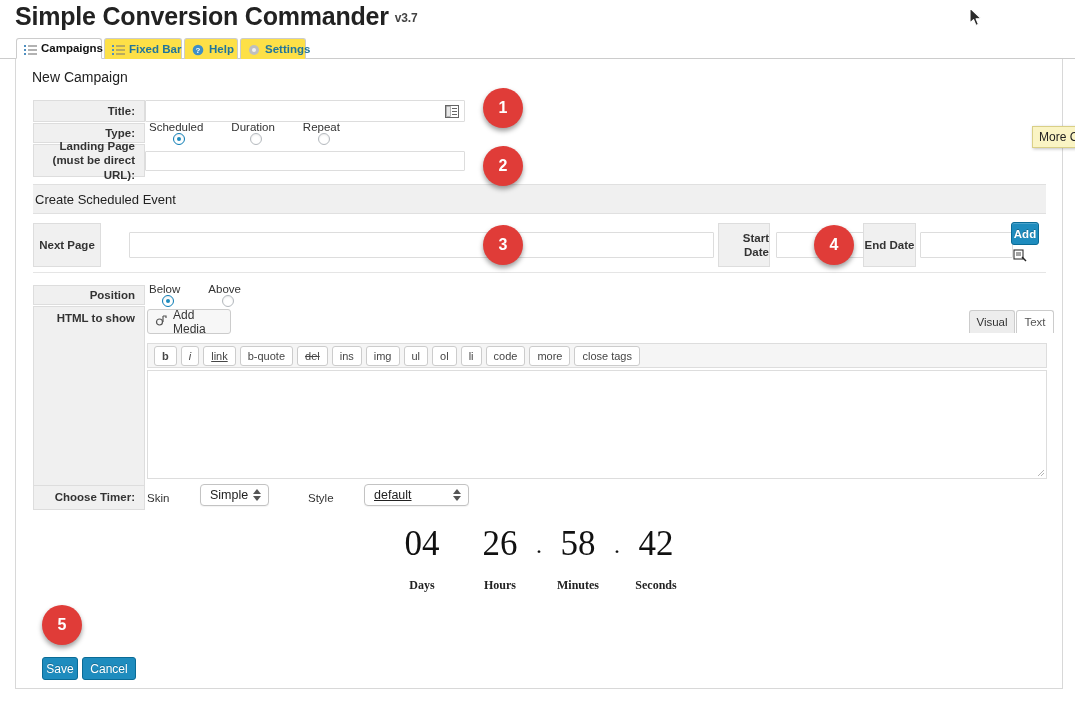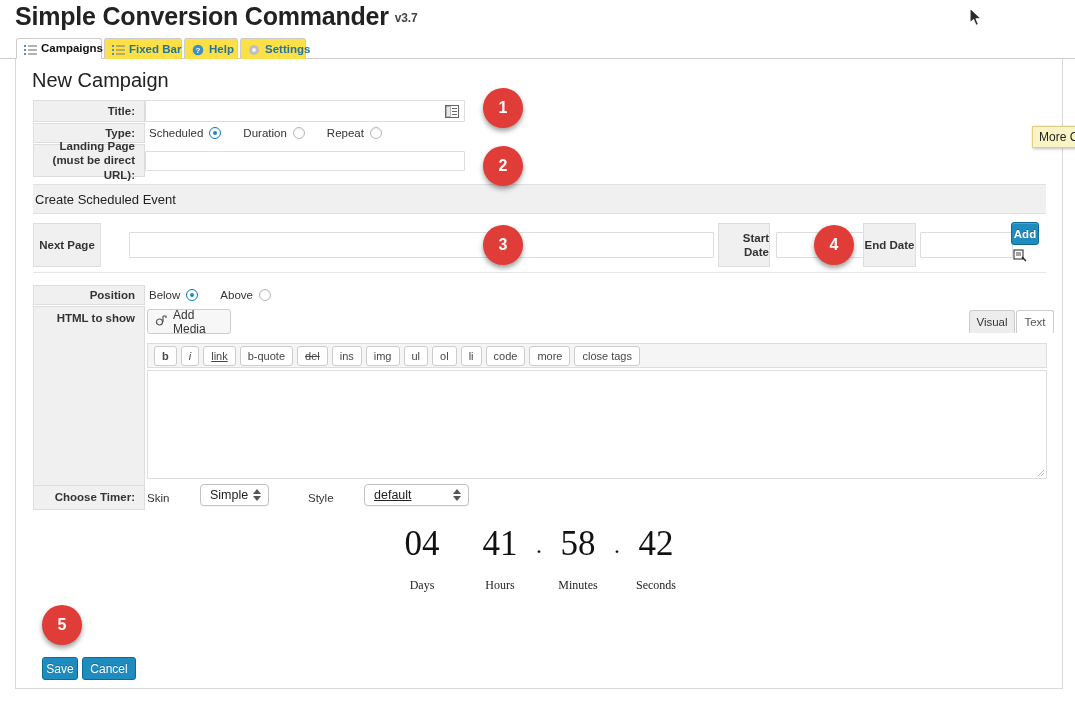--- a/index.html
+++ b/index.html
@@ -67,21 +67,21 @@
   .panel {
     position: absolute; left: 15px; top: 59px;
     width: 1048px; height: 630px;
     background: #fff;
     border-left: 1px solid #d8d8d8;
     border-right: 1px solid #d8d8d8;
     border-bottom: 1px solid #d8d8d8;
   }
   .panel-title {
     position: absolute; left: 16px; top: 10px;
-    font-size: 20px; color: #222; font-weight: 400;
+    font-size: 14px; color: #222; font-weight: 400;
   }
 
   
   .lbl {
     position: absolute;
     background: #f0f0f0;
     border: 1px solid #ddd;
     color: #333; font-size: 11.5px; font-weight: 700;
     display: flex; align-items: center; justify-content: flex-end;
     padding-right: 9px; text-align: right;
@@ -94,21 +94,21 @@
     border: 1px solid #ddd;
     border-radius: 1px;
     font-size: 12px; color: #333;
     padding: 0 6px;
   }
   .radiorow {
     position: absolute;
     display: flex; align-items: center;
     font-size: 11.5px; color: #333;
   }
-  .radiorow .ritem { display: flex; align-items: center; margin-right: 22px; }
+  .radiorow .ritem { display: flex; align-items: center; margin-right: 22px; flex-direction: column; }
   .radiorow .rlabel { margin-right: 6px; }
   .rdot {
     width: 12px; height: 12px; border-radius: 50%;
     border: 1px solid #b4b9be; background: #fff;
     display: inline-block; position: relative;
     box-shadow: inset 0 1px 2px rgba(0,0,0,.08);
   }
   .rdot.on { border-color: #0b7cb5; }
   .rdot.on::after {
     content: ""; position: absolute; left: 3px; top: 3px;
@@ -219,21 +219,21 @@
     font-family: "Liberation Serif", serif;
     font-size: 35px; color: #111; letter-spacing: 0px;
   }
   .cd-num { width: 62px; text-align: center; }
   .cd-sep { font-size: 24px; color: #111; width: 16px; text-align: center; position: relative; top: -2px;}
   .cd-lbls {
     display: flex; justify-content: center; margin-top: 14px;
     font-family: "Liberation Serif", serif;
     font-size: 12px; color: #222;
   }
-  .cd-lbl { width: 62px; text-align: center; }
+  .cd-lbl { width: 62px; text-align: center; font-weight: bold; }
   .cd-gap { width: 16px; }
 
   
   .foot-btn {
     position: absolute; height: 23px;
     background: #1e8cbe; border: 1px solid #0a6b96; border-radius: 3px;
     color: #fff; font-size: 12px;
     display: flex; align-items: center; justify-content: center;
     padding: 0 10px; cursor: pointer;
     text-shadow: 0 -1px 0 rgba(0,0,0,.22);
@@ -463,21 +463,21 @@
       <span class="stepper">
           <i class="up"></i>
           <i class="dn"></i>
         </span>
     </div>
 
     <div class="cd-wrap">
       <div class="cd-row">
         <span class="cd-num">04</span>
         <span class="cd-sep"> </span>
-        <span class="cd-num">41</span>
+        <span class="cd-num">26</span>
         <span class="cd-sep">.</span>
         <span class="cd-num">58</span>
         <span class="cd-sep">.</span>
         <span class="cd-num">42</span>
       </div>
       <div class="cd-lbls">
         <span class="cd-lbl">Days</span>
         <span class="cd-gap"></span>
         <span class="cd-lbl">Hours</span>
         <span class="cd-gap"></span>

